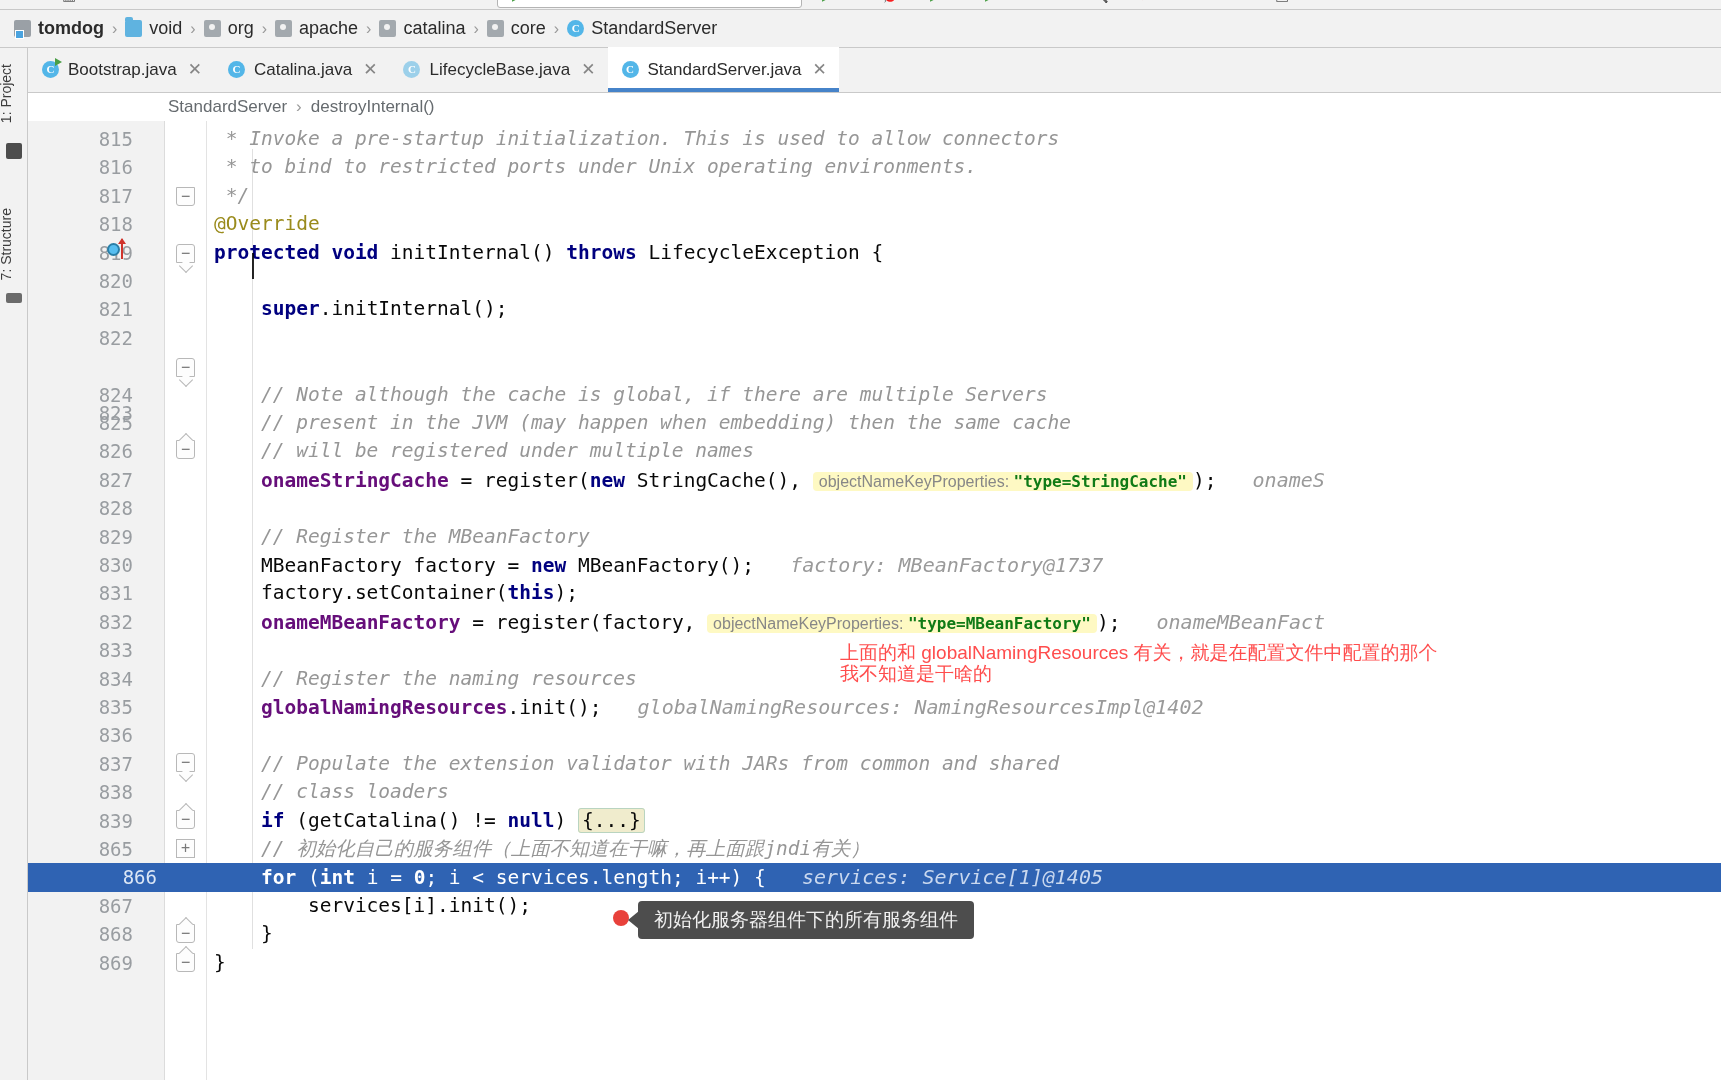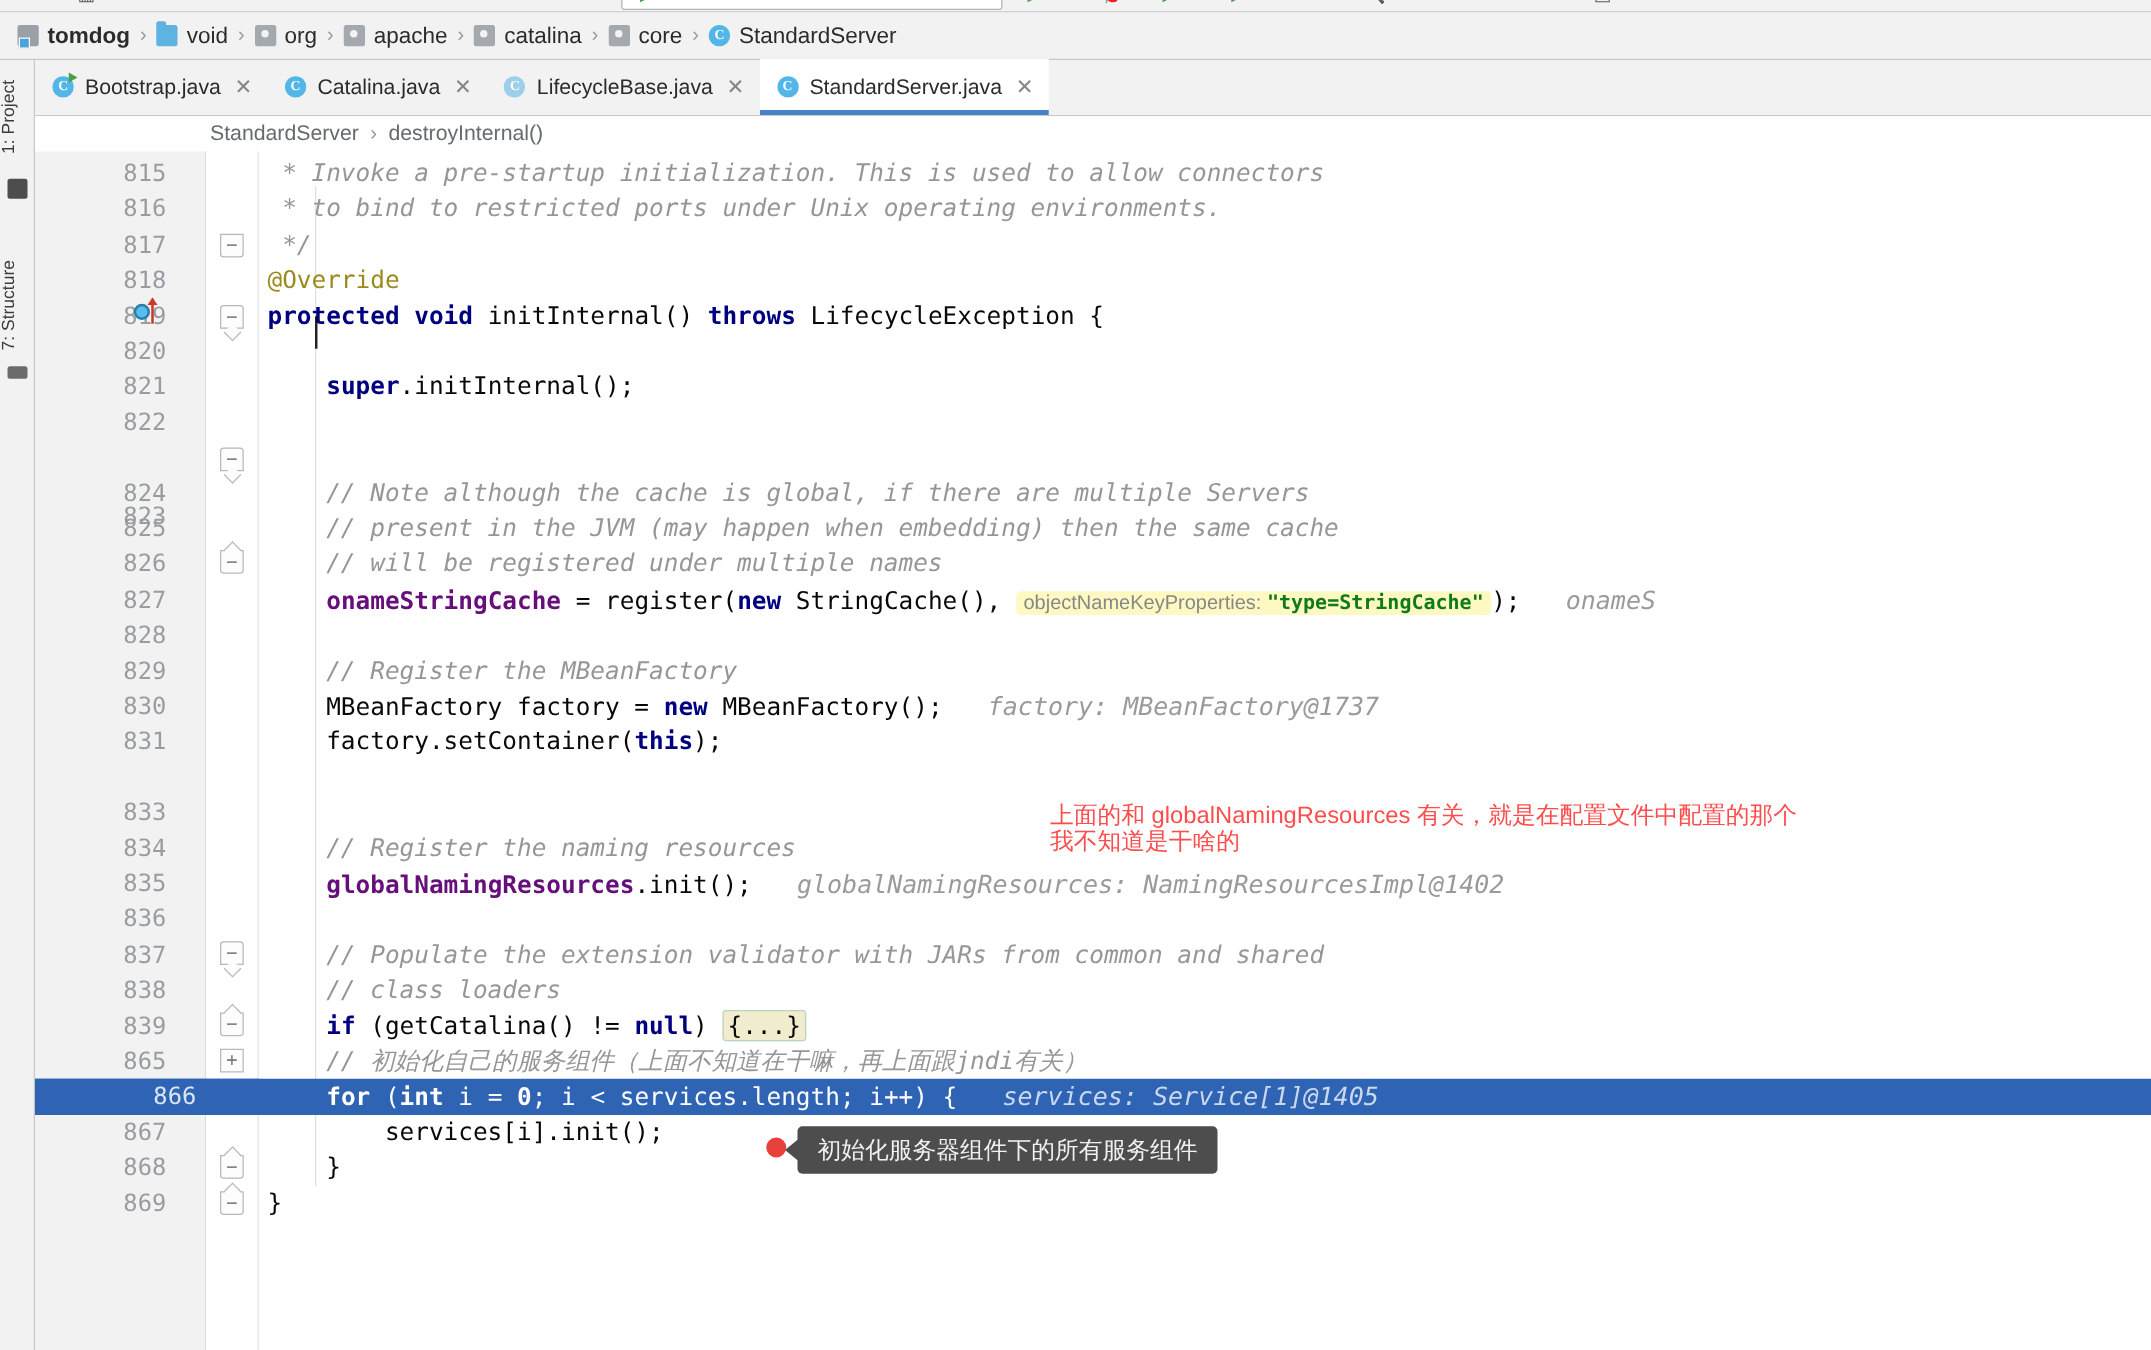--- a/index.html
+++ b/index.html
@@ -390,20 +390,24 @@
         <div class="code"><span class="cm">    // Register the MBeanFactory</span></div>
       </div>
       <div class="row" style="top: 430px;">
         <div class="num">830</div>
         <div class="code"><span>    MBeanFactory factory = </span><span class="kw">new</span><span> MBeanFactory();</span><span class="hint">   factory: MBeanFactory@1737</span></div>
       </div>
       <div class="row" style="top: 458.4px;">
         <div class="num">831</div>
         <div class="code"><span>    factory.setContainer(</span><span class="kw">this</span><span>);</span></div>
       </div>
+      <div class="row" style="top: 486.8px;">
+        <div class="num">832</div>
+        <div class="code"><span>    </span><span class="fld">onameMBeanFactory</span><span> = register(factory, </span><span class="inlay"><span>objectNameKeyProperties: </span><span class="ival">"type=MBeanFactory"</span></span><span>);</span><span class="hint">   onameMBeanFact</span></div>
+      </div>
       <div class="row" style="top: 515.2px;">
         <div class="num">833</div>
         <div class="code"></div>
       </div>
       <div class="row" style="top: 543.6px;">
         <div class="num">834</div>
         <div class="code"><span class="cm">    // Register the naming resources</span></div>
       </div>
       <div class="row" style="top: 572px;">
         <div class="num">835</div>

